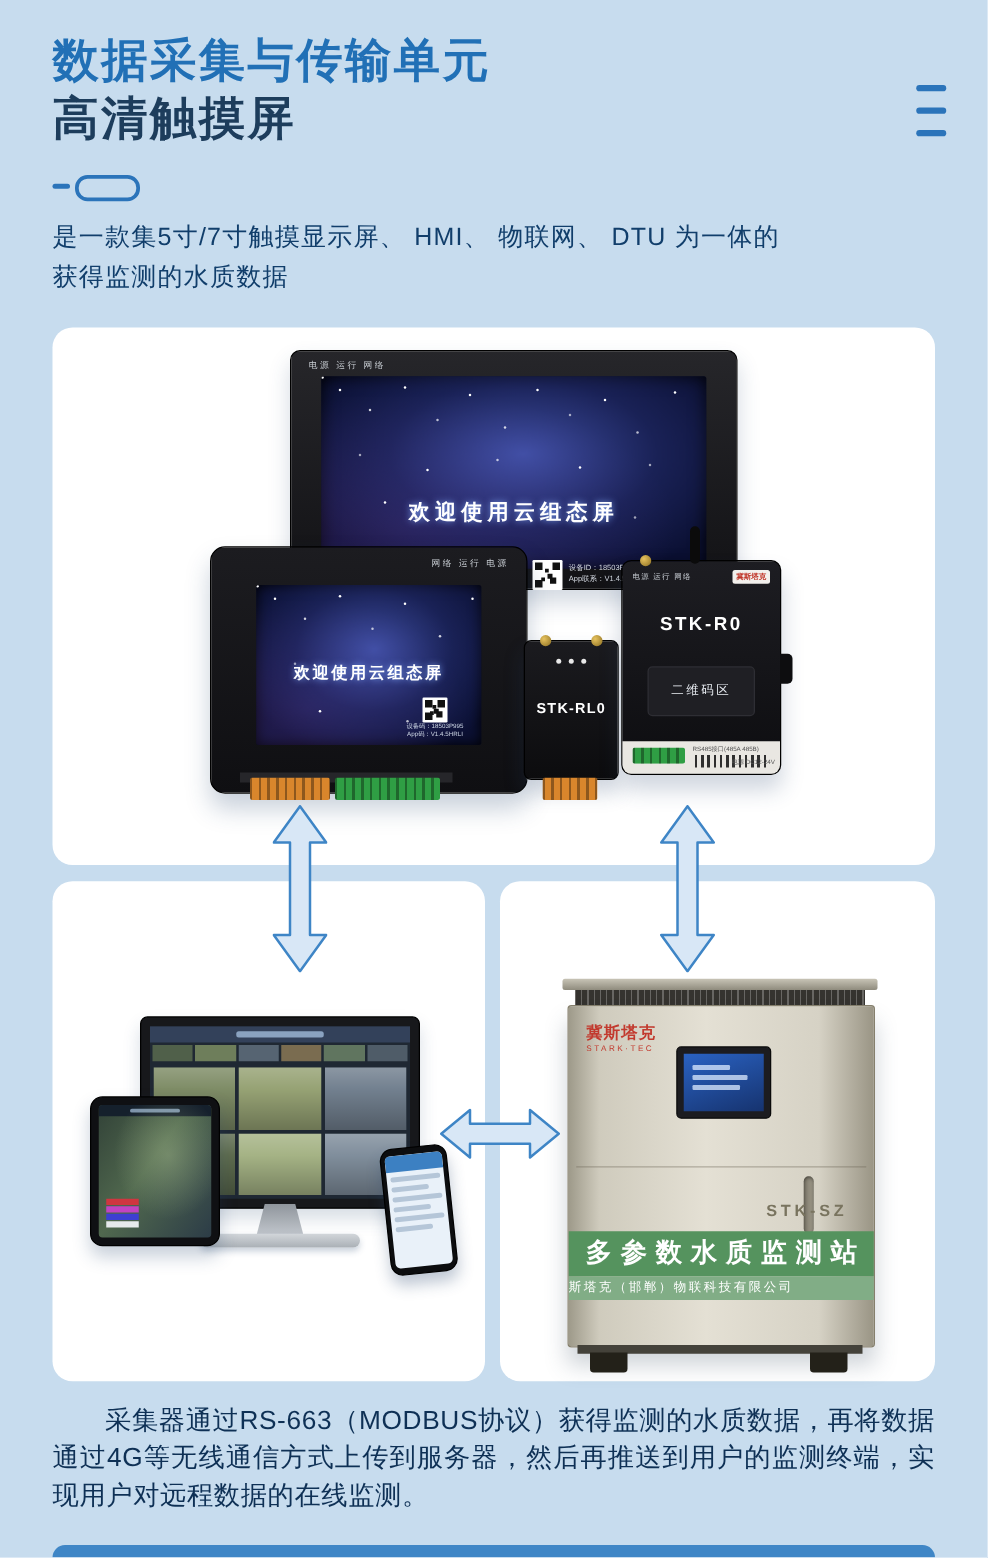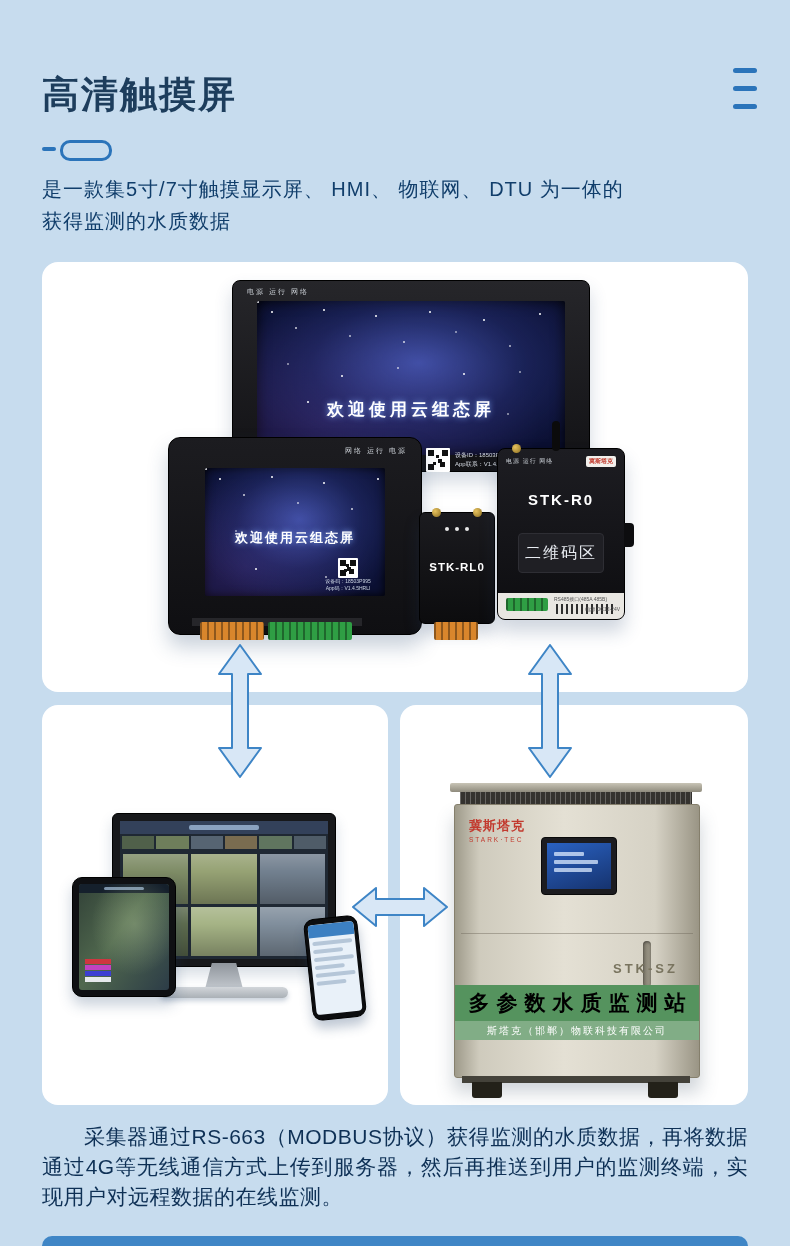--- a/index.html
+++ b/index.html
@@ -97,21 +97,21 @@
   .antenna{position:absolute;left:54px;top:-28px;width:8px;height:30px;background:#0b0b0b;border-radius:4px;}
   .sma{position:absolute;left:14px;top:-5px;width:9px;height:9px;border-radius:50%;
     background:radial-gradient(circle at 35% 35%,#e7c25e,#8a6d20);}
   .r0-top{position:absolute;left:8px;right:8px;top:7px;display:flex;justify-content:space-between;align-items:center;}
   .r0-leds{font-size:6px;color:#c5cad0;letter-spacing:1px;}
   .r0-brand{font-size:6px;font-weight:bold;color:#c03528;background:#f2f0ec;padding:1px 3px;border-radius:2px;}
   .r0-model{position:absolute;left:0;right:0;top:42px;text-align:center;color:#fff;
     font-size:15px;font-weight:bold;letter-spacing:2px;}
   .r0-qrpanel{position:absolute;left:20px;right:20px;top:84px;height:38px;background:#1f1f24;
     border:1px solid #2e2e34;border-radius:4px;text-align:center;}
-  .r0-qrpanel span{line-height:38px;font-size:16px;color:#e8ecf2;letter-spacing:2px;}
+  .r0-qrpanel span{line-height:38px;font-size:10px;color:#e8ecf2;letter-spacing:2px;}
   .r0-strip{position:absolute;left:0;right:0;bottom:0;height:26px;background:#e9e7e2;border-radius:0 0 7px 7px;}
   .r0-strip .term{left:8px;top:5px;width:42px;height:13px;}
   .r0-pins{position:absolute;left:58px;top:11px;width:60px;height:10px;
     background:repeating-linear-gradient(90deg,#2f2f2f 0 2px,transparent 2px 5px);}
   .pl{position:absolute;left:56px;top:3px;font-size:5px;color:#555;white-space:nowrap;}
   .pr2{position:absolute;right:4px;top:13px;font-size:5px;color:#555;white-space:nowrap;}
   .ear{position:absolute;right:-10px;top:74px;width:10px;height:24px;background:#0d0d0f;border-radius:0 4px 4px 0;}
 
   
   .arrow{position:absolute;z-index:6;}
@@ -173,39 +173,40 @@
   .cab-screen::before{content:"";position:absolute;inset:5px;
     background:linear-gradient(160deg,#2a62c2,#16336f);}
   .cab-screen i{position:absolute;left:12px;height:4px;background:rgba(220,235,255,.75);border-radius:1px;}
   .cs1{top:14px;width:30px;} .cs2{top:22px;width:44px;} .cs3{top:30px;width:38px;}
   .cab-seam{position:absolute;left:6px;right:6px;top:128px;height:1px;background:rgba(110,105,90,.45);}
   .cab-handle{position:absolute;left:188px;top:136px;width:8px;height:46px;border-radius:4px;
     background:linear-gradient(90deg,#7b7668,#a39e8e);box-shadow:inset 0 1px 3px rgba(0,0,0,.5);}
   .cab-model{position:absolute;left:146px;top:156px;font-size:13px;font-weight:bold;
     color:#79745f;letter-spacing:3px;margin-left:12px;}
   .cab-band{position:absolute;left:0;right:0;top:180px;height:36px;background:#55935e;
-    color:#000000;font-weight:bold;font-size:21px;letter-spacing:7px;text-indent:7px;
+    color:#ffffff;font-weight:bold;font-size:21px;letter-spacing:7px;text-indent:7px;
     text-align:center;line-height:36px;white-space:nowrap;}
   .cab-subband{position:absolute;left:0;right:0;top:216px;height:19px;background:#81ad86;
-    color:#fff;font-size:10px;letter-spacing:2px;text-align:center;line-height:19px;white-space:nowrap;}
+    color:#fff;font-size:10px;letter-spacing:2px;line-height:19px;white-space:nowrap;}
   .cab-basebar{position:absolute;left:62px;top:371px;width:228px;height:7px;background:#44423a;}
   .cab-foot{position:absolute;top:377px;width:30px;height:16px;background:#232119;border-radius:0 0 3px 3px;}
   .cab-foot.f1{left:72px;} .cab-foot.f2{left:248px;}
 
   
   .footer-para{position:absolute;left:42px;top:1122px;width:706px;margin:0;
     font-size:21px;line-height:30px;color:#0e3055;text-align:justify;text-indent:2em;letter-spacing:.5px;}
   .next-band{position:absolute;left:42px;top:1236px;width:706px;height:10px;
     background:#3f86c6;border-radius:12px 12px 0 0;}
 </style>
 </head>
 <body>
 
 <div class="page">
 
+  <div class="title t1">数据采集与传输单元</div>
   <div class="title t2">高清触摸屏</div>
   <div class="dashes">
     <span></span>
     <span></span>
     <span></span>
   </div>
   <i class="d-line"></i>
   <i class="d-pill"></i>
   <div class="desc l1">是一款集5寸/7寸触摸显示屏、 HMI、 物联网、 DTU 为一体的</div>
   <div class="desc l2">获得监测的水质数据</div>

